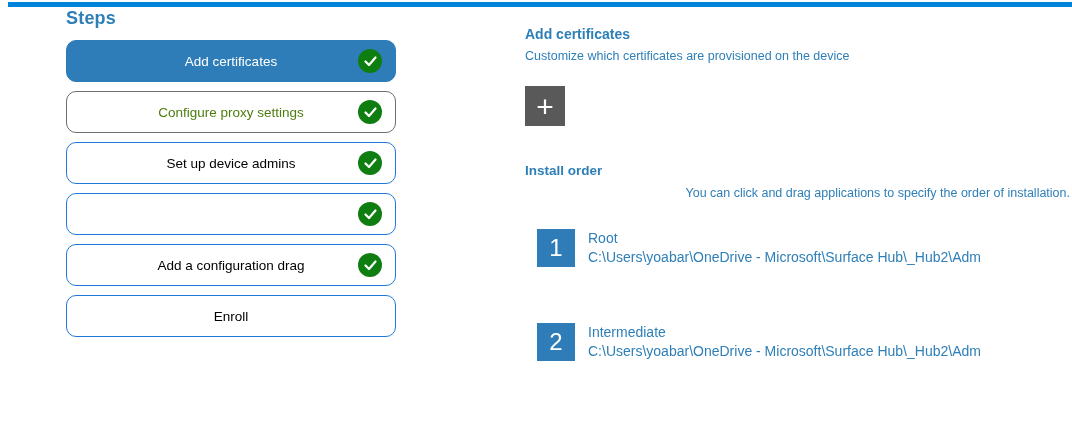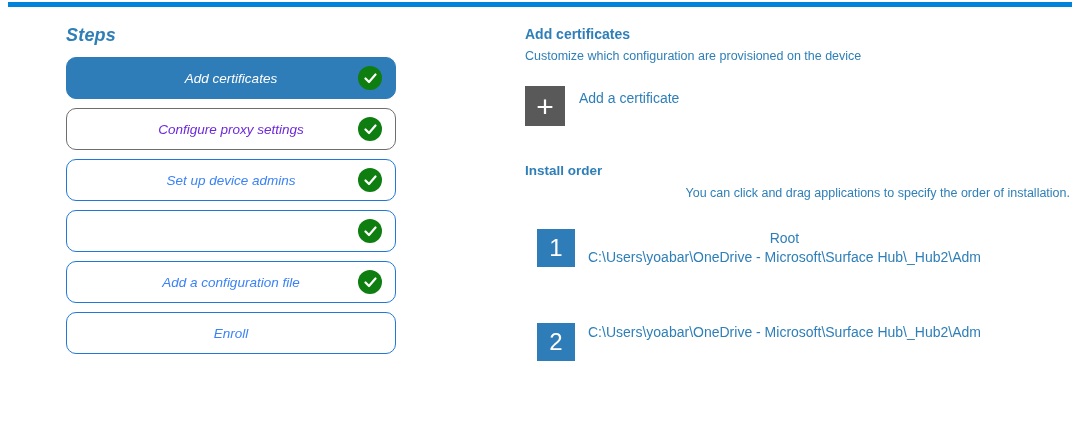--- a/index.html
+++ b/index.html
@@ -4,29 +4,29 @@
 <style>
   html, body { margin:0; padding:0; }
   body {
     width:1072px; height:443px; background:#ffffff; position:relative;
     overflow:hidden; font-family:"Liberation Sans", sans-serif;
     -webkit-font-smoothing:antialiased;
   }
   .top-bar { position:absolute; left:8px; right:0; top:2px; height:5px; background:#0083db; }
 
   
-  .steps-panel { position:absolute; left:66px; top:25px; width:330px;font-style:italic; }
+  .steps-panel { position:absolute; left:66px; top:8px; width:330px; }
   .steps-title { font-size:18px; font-weight:bold; color:#2e7fb8; margin:0 0 11px 0; letter-spacing:0.2px; }
   .step-btn {
     position:relative; box-sizing:border-box; width:330px; height:42px; margin-bottom:9px;
     border-radius:10px; display:flex; align-items:center; justify-content:center;
-    font-size:13.5px; background:#ffffff; border:1px solid #2079d8; color:#3b82f6; cursor:pointer;
+    font-size:13.5px; background:#ffffff; border:1px solid #2079d8; color:#000000; cursor:pointer;
   }
   .step-btn.active { background:#2e7cb8; border-color:#2e7cb8; color:#ffffff; }
-  .step-btn.neutral { border-color:#6e6e6e; color:#6d28d9; }
+  .step-btn.neutral { border-color:#6e6e6e; color:#4d7c0f; }
   .check {
     position:absolute; right:13px; top:50%; transform:translateY(-50%);
     width:24px; height:24px; border-radius:50%; background:#0e7e10;
     display:flex; align-items:center; justify-content:center;
   }
   .check svg { display:block; }
 
   
   .content { position:absolute; left:525px; top:0; width:545px; color:#2e7fb8; }
   .section-title { font-size:14px; font-weight:bold; margin:26px 0 0 0; }
@@ -42,21 +42,21 @@
   .io-title { font-size:13.5px; font-weight:bold; margin:37px 0 2px 0; }
   .io-sub { font-size:12.5px; margin:8px 0 0 0;text-align:right; }
 
   .install-item { display:flex; margin-left:12px; cursor:grab; }
   .install-item.first { margin-top:29px; }
   .install-item.second { margin-top:56px; }
   .num-box {
     width:38px; height:38px; background:#2e7cb8; color:#ffffff; flex:0 0 auto;
     font-size:24px; display:flex; align-items:center; justify-content:center;
   }
-  .item-info { margin-left:13px; font-size:14px; line-height:19px;text-align:center; }
+  .item-info { margin-left:13px; font-size:14px; line-height:19px; }
   .item-name { white-space:nowrap; }
   .item-path { white-space:nowrap; }
 </style>
 </head>
 <body>
 
 <div class="top-bar"></div>
 
 <div class="steps-panel">
   <h2 class="steps-title">Steps</h2>
@@ -91,58 +91,58 @@
   <div class="step-btn">
     <span class="check">
       <svg width="13" height="11" viewBox="0 0 13 11">
           <path d="M1.5 5.5 L5 9 L11.5 1.5" fill="none" stroke="#ffffff" stroke-width="2.2" stroke-linecap="round" stroke-linejoin="round"></path>
         </svg>
     </span>
   </div>
 
 
   <div class="step-btn">
-    <span>Add a configuration file</span>
+    <span>Add a configuration drag</span>
     <span class="check">
       <svg width="13" height="11" viewBox="0 0 13 11">
           <path d="M1.5 5.5 L5 9 L11.5 1.5" fill="none" stroke="#ffffff" stroke-width="2.2" stroke-linecap="round" stroke-linejoin="round"></path>
         </svg>
     </span>
   </div>
 
   <div class="step-btn">
     <span>Enroll</span>
   </div>
 </div>
 
 <div class="content">
   <h3 class="section-title">Add certificates</h3>
-  <p class="section-sub">Customize which configuration are provisioned on the device</p>
+  <p class="section-sub">Customize which certificates are provisioned on the device</p>
 
   <div class="add-row">
     <div class="plus-btn">
       <span class="plus-glyph">+</span>
     </div>
-    <div class="add-label">Add a certificate</div>
   </div>
 
   <h3 class="io-title">Install order</h3>
   <p class="io-sub">You can click and drag applications to specify the order of installation.</p>
 
   <div class="install-item first">
     <div class="num-box">
       <span>1</span>
     </div>
     <div class="item-info">
       <div class="item-name">Root</div>
       <div class="item-path">C:\Users\yoabar\OneDrive - Microsoft\Surface Hub\_Hub2\Adm</div>
     </div>
   </div>
 
   <div class="install-item second">
     <div class="num-box">
       <span>2</span>
     </div>
     <div class="item-info">
+      <div class="item-name">Intermediate</div>
       <div class="item-path">C:\Users\yoabar\OneDrive - Microsoft\Surface Hub\_Hub2\Adm</div>
     </div>
   </div>
 </div>
 
 </body></html>

